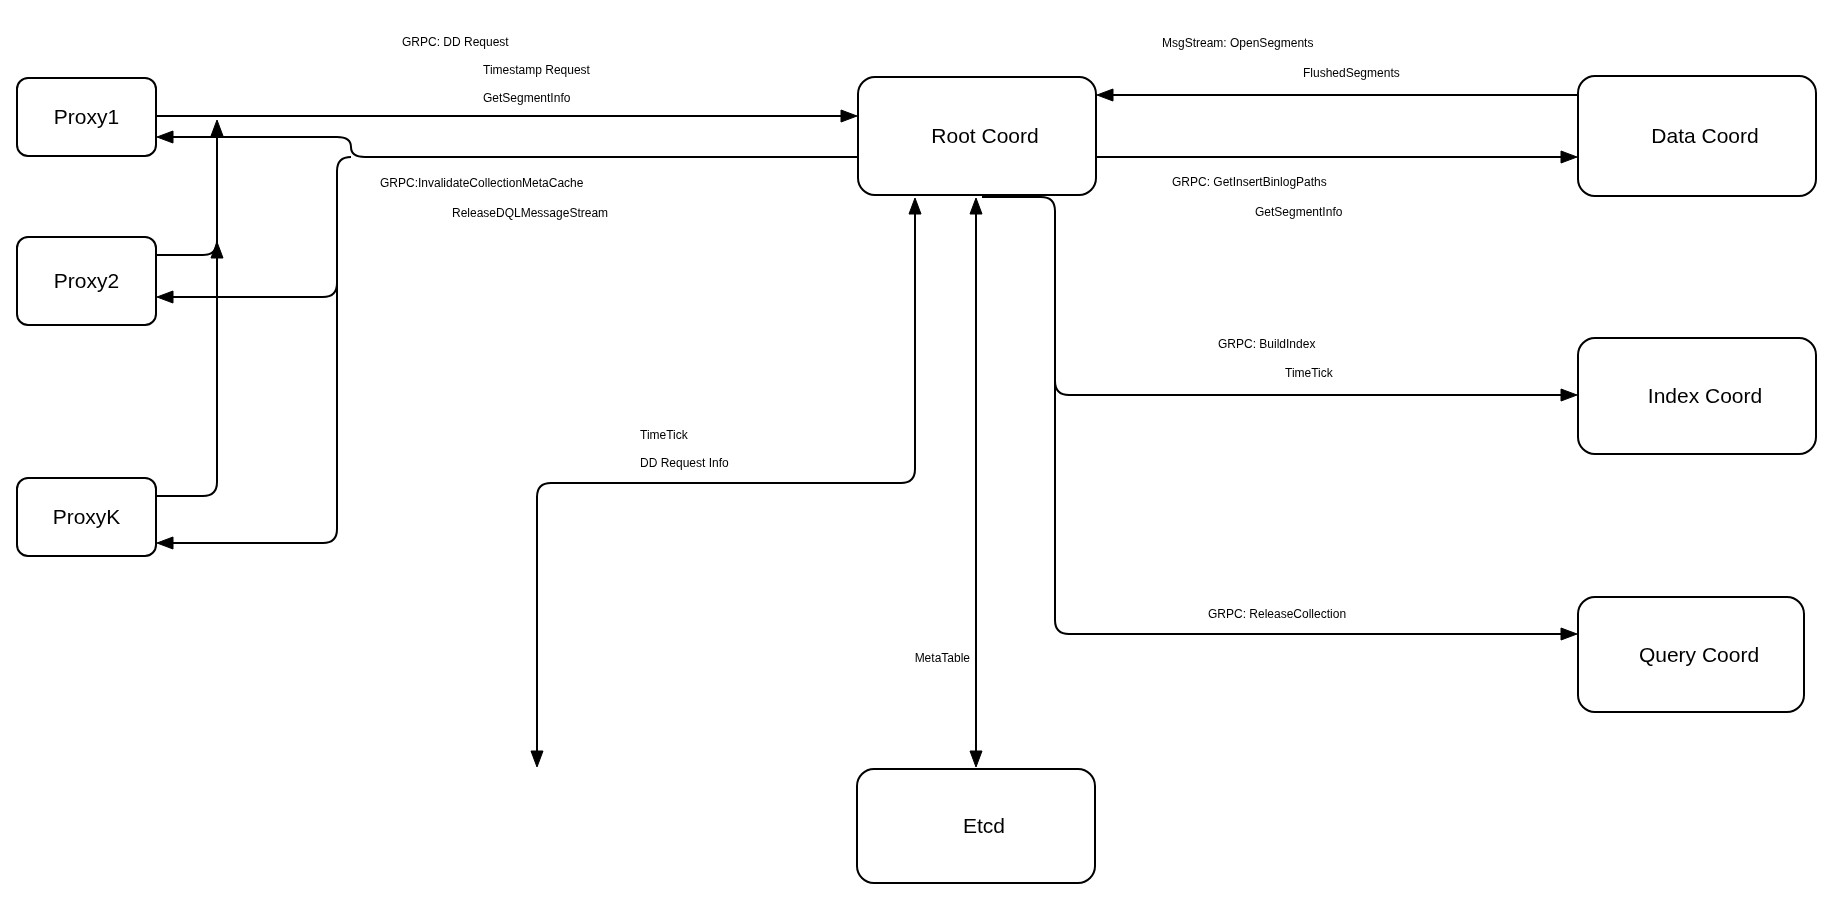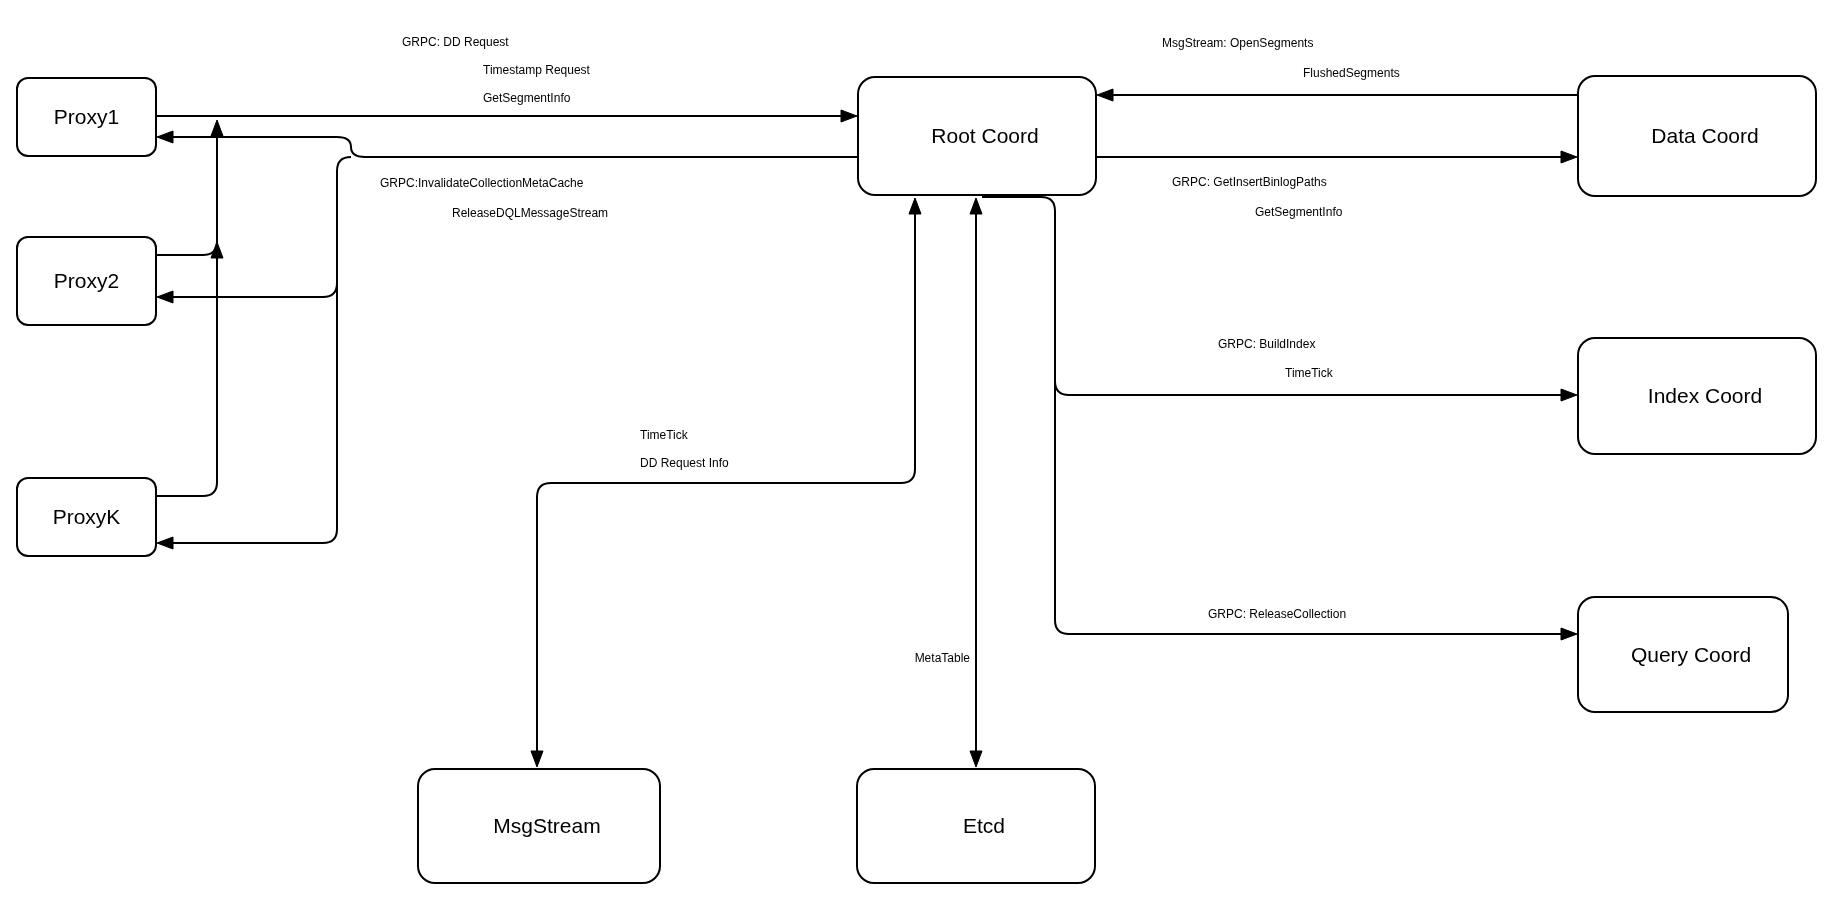--- a/index.html
+++ b/index.html
@@ -109,27 +109,24 @@
   <div class="node big" style="left:857px; top:76px; width:240px; height:120px;">
     <span>Root Coord</span>
   </div>
 
   <div class="node big" style="left:1577px; top:75px; width:240px; height:122px;">
     <span>Data Coord</span>
   </div>
   <div class="node big" style="left:1577px; top:337px; width:240px; height:118px;">
     <span>Index Coord</span>
   </div>
-  <div class="node big" style="left:1577px; top:596px; width:212px; height:117px;">
+  <div class="node big" style="left:1577px; top:596px; width:228px; height:117px;">
     <span>Query Coord</span>
   </div>
 
-  <div class="node big" style="left:417px; top:768px; width:244px; height:116px;">
-    <span>MsgStream</span>
-  </div>
   <div class="node big" style="left:856px; top:768px; width:240px; height:116px;justify-content:center;">
     <span>Etcd</span>
   </div>
 
   <div class="elabel" style="left:402px; top:30px;">GRPC: DD Request</div>
   <div class="elabel" style="left:483px; top:58px;">Timestamp Request</div>
   <div class="elabel" style="left:483px; top:86px;">GetSegmentInfo</div>
 
   <div class="elabel" style="left:380px; top:171px;">GRPC:InvalidateCollectionMetaCache</div>
   <div class="elabel" style="left:452px; top:201px;">ReleaseDQLMessageStream</div>

